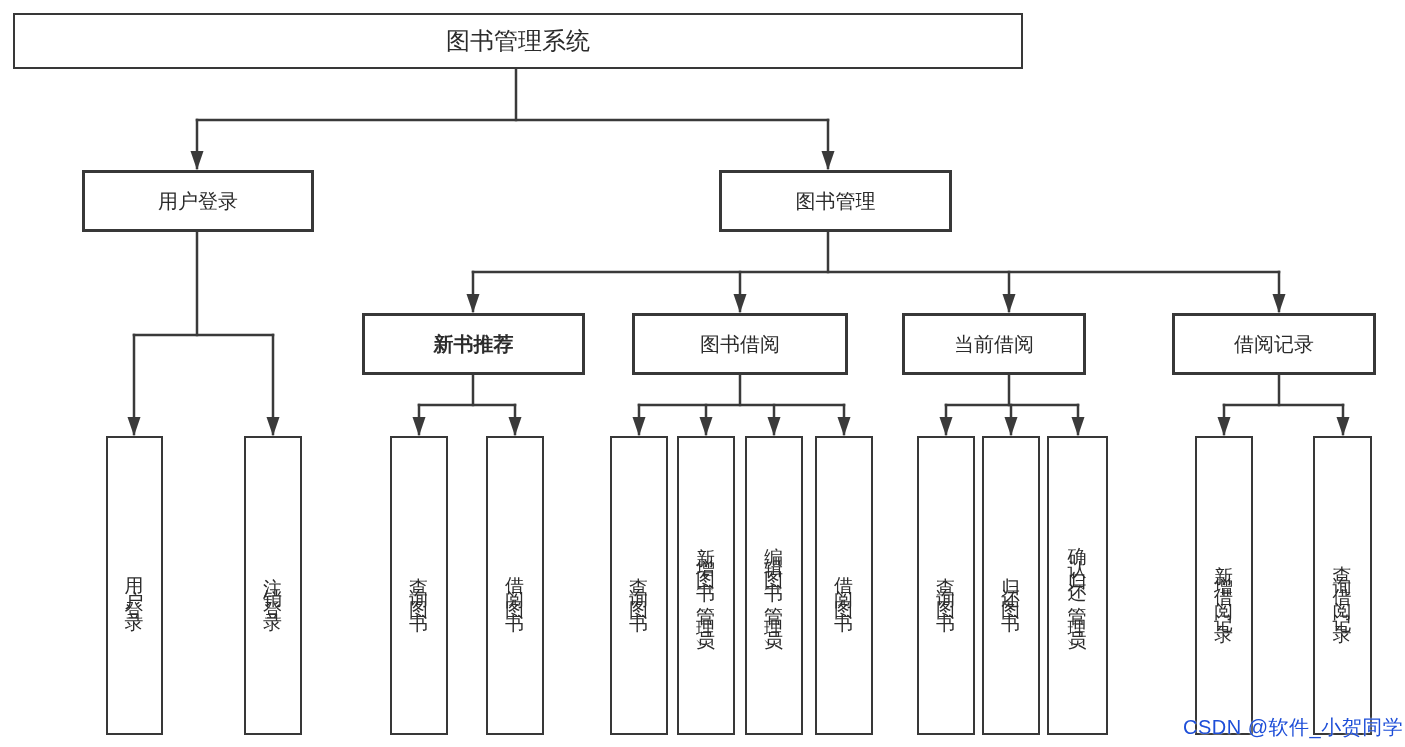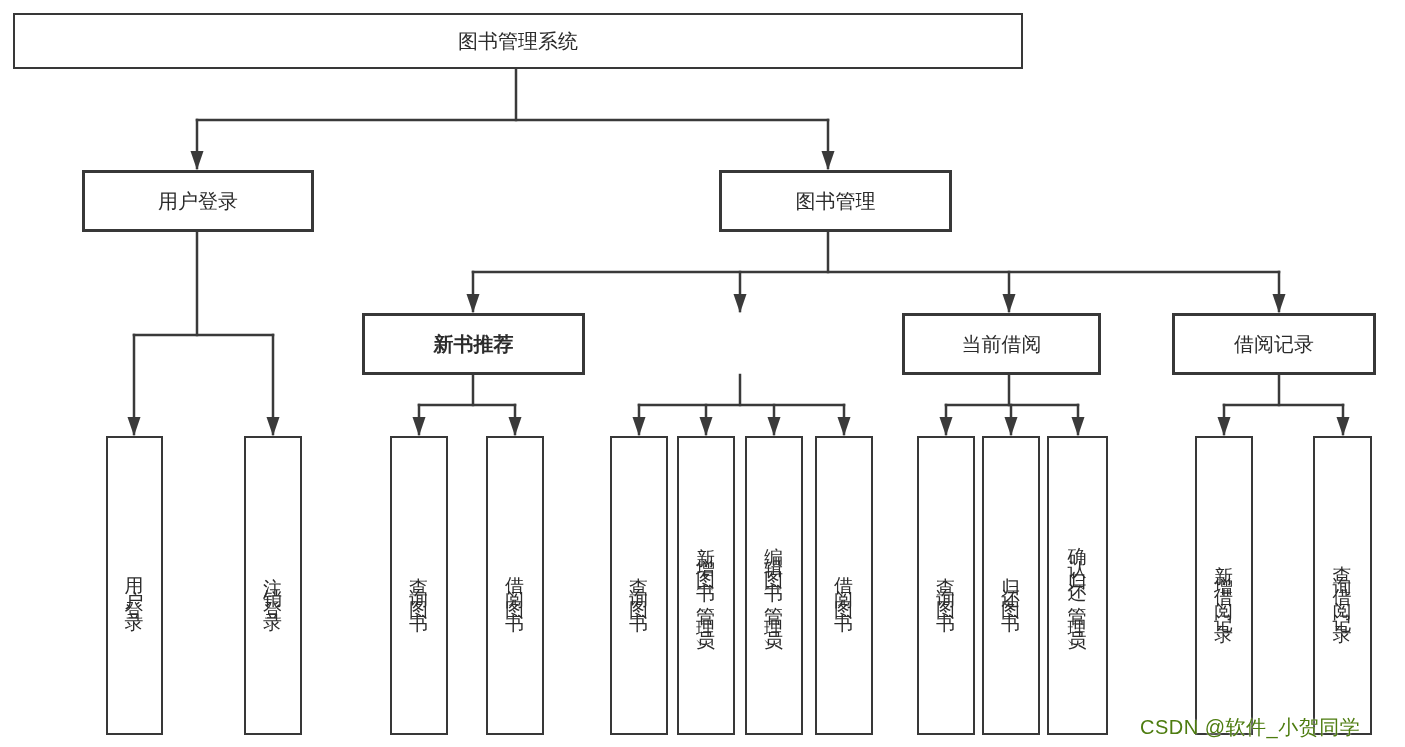--- a/index.html
+++ b/index.html
@@ -6,32 +6,32 @@
   .stage{
     position:relative;width:1405px;height:747px;background:#ffffff;overflow:hidden;
     font-family:"Liberation Sans","DejaVu Sans",sans-serif;color:#2b2b2b;
   }
   .connectors{position:absolute;left:0;top:0;width:1405px;height:747px;}
   .box{
     position:absolute;box-sizing:border-box;background:#ffffff;
     border:2px solid #383838;display:flex;align-items:center;justify-content:center;
     text-align:center;z-index:2;
   }
-  .box.root{font-size:20px;border-width:2px;}
+  .box.root{font-size:24px;border-width:2px;}
   .box.l2{font-size:20px;border-width:3px;}
   .box.l3{font-size:20px;border-width:3px;}
   .box.leaf{border-width:2px;}
   .leaf .vtext{
     writing-mode:vertical-rl;text-orientation:mixed;
     font-size:19px;line-height:1;letter-spacing:12px;
     display:block;white-space:nowrap;
   }
   .watermark{
-    position:absolute;left:1140px;top:714px;z-index:6;
-    font-size:20px;color:#4d7c0f;letter-spacing:0.5px;
+    position:absolute;left:1183px;top:714px;z-index:6;
+    font-size:20px;color:#1d4ed8;letter-spacing:0.5px;
     text-shadow:0 0 2px #ffffff;white-space:nowrap;
   }
 </style>
 </head>
 <body>
 
 <div class="stage">
 
   <svg class="connectors" width="1405" height="747" viewBox="0 0 1405 747">
     <g stroke="#3a3a3a" stroke-width="2.5" stroke-linecap="square" fill="none">
@@ -106,21 +106,24 @@
   <div class="box l2" style="left:82px;top:170px;width:232px;height:62px;">
     <span>用户登录</span>
   </div>
   <div class="box l2" style="left:719px;top:170px;width:233px;height:62px;">
     <span>图书管理</span>
   </div>
 
   <div class="box l3" style="left:362px;top:313px;width:223px;height:62px;font-weight:bold;">
     <span>新书推荐</span>
   </div>
-  <div class="box l3" style="left:902px;top:313px;width:199px;height:62px;">
+  <div class="box l3" style="left:632px;top:313px;width:216px;height:62px;">
+    <span>图书借阅</span>
+  </div>
+  <div class="box l3" style="left:902px;top:313px;width:184px;height:62px;">
     <span>当前借阅</span>
   </div>
   <div class="box l3" style="left:1172px;top:313px;width:204px;height:62px;">
     <span>借阅记录</span>
   </div>
 
   <div class="box leaf" style="left:106px;top:436px;width:57px;height:299px;">
     <span class="vtext">用户登录</span>
   </div>
   <div class="box leaf" style="left:244px;top:436px;width:58px;height:299px;">

